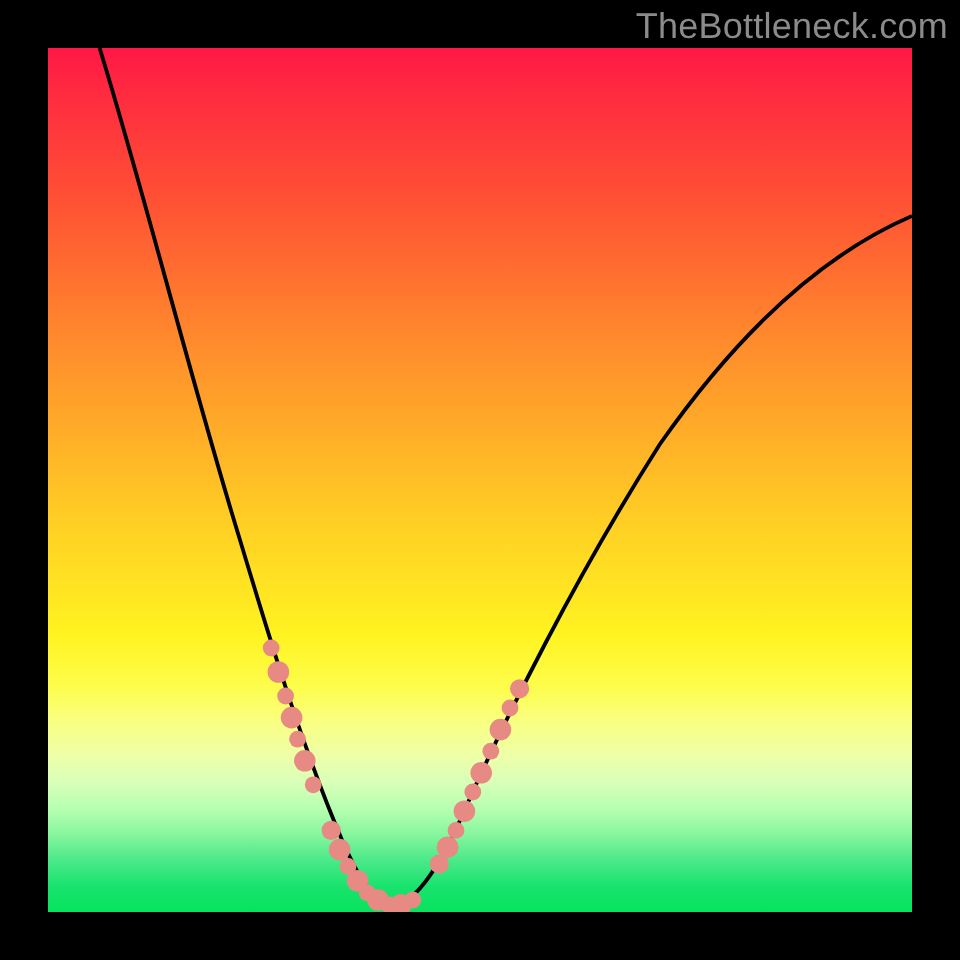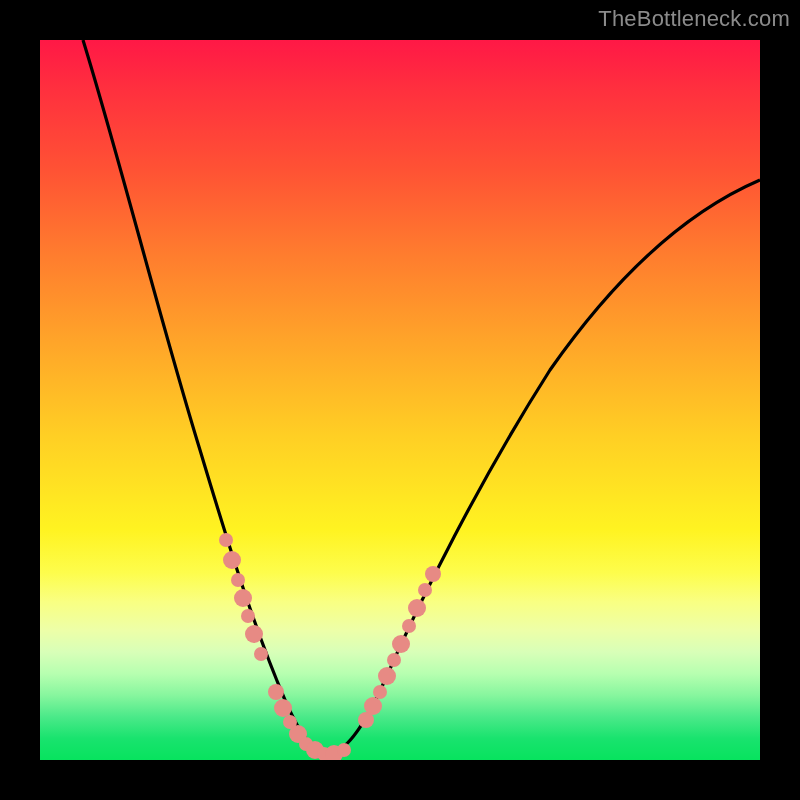--- a/index.html
+++ b/index.html
@@ -42,21 +42,21 @@
       #4be989 94%,
       #19e36e 97%,
       #07e35e 100%
     );
   }
   .watermark {
     position: absolute;
     top: 6px;
     right: 10px;
     color: #8b8b8b;
-    font-size: 22px;
+    font-size: 30px;
     font-weight: 500;
     letter-spacing: 0.2px;
     user-select: none;
   }
   svg.curve {
     position: absolute;
     left: 0;
     top: 0;
     width: 720px;
     height: 720px;

